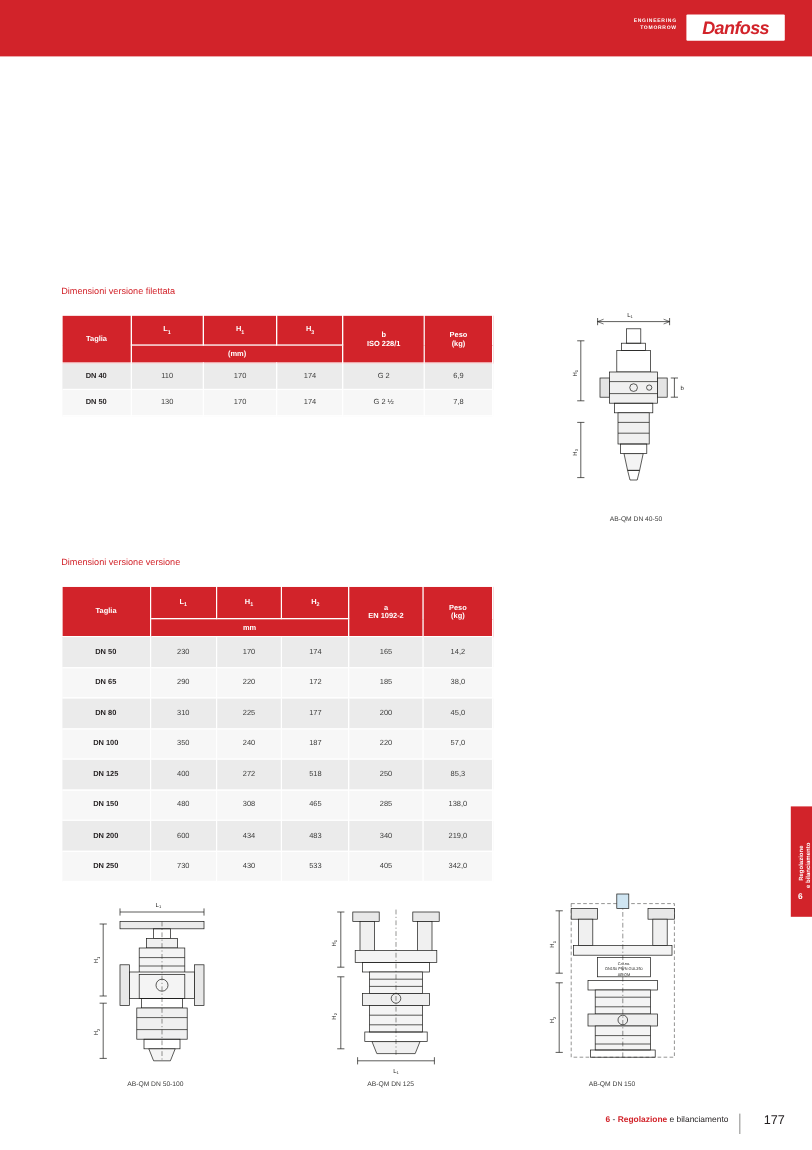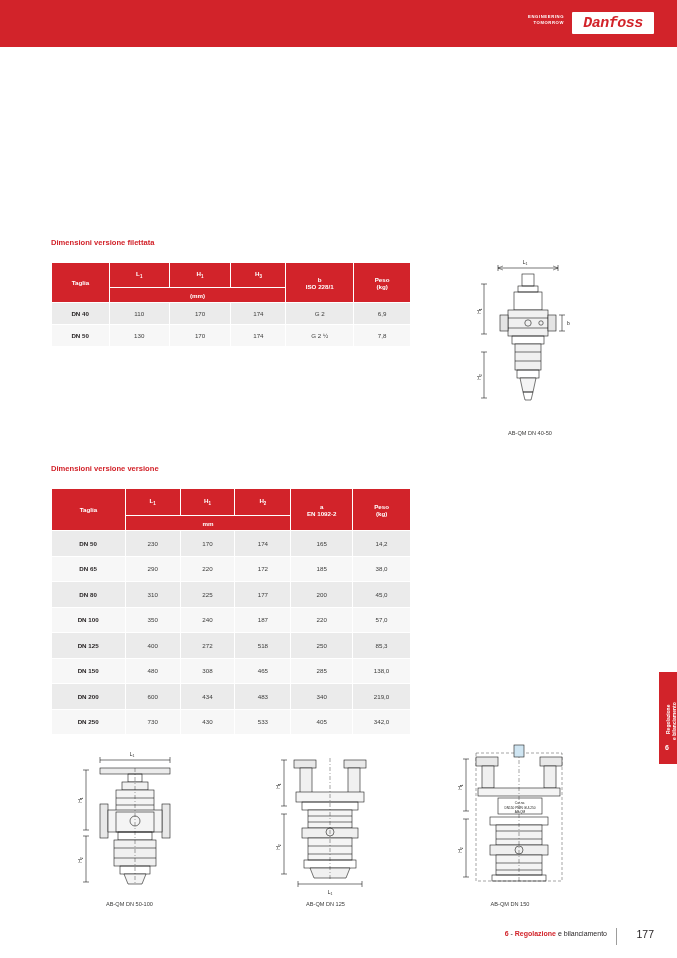--- a/index.html
+++ b/index.html
@@ -45,30 +45,30 @@
     border-radius: 1px;
     display: flex;
     align-items: center;
     justify-content: center;
   }
   .danfoss-logo span {
     color: #d2232a;
     font-size: 15px;
     font-style: italic;
     font-weight: bold;
-    font-family: Liberation Mono, monospace;
+    font-family: Liberation Sans, sans-serif;
     letter-spacing: -0.5px;
   }
 
   
   .section-title {
     position: absolute;
     left: 51px;
     font-size: 7.6px;
-    font-weight: bold;
+    font-weight: normal;
     color: #d2232a;
   }
   #title-threaded { top: 238px; }
   #title-flanged { top: 464px; }
 
   
   table {
     border-collapse: collapse;
     position: absolute;
     font-size: 6.2px;

